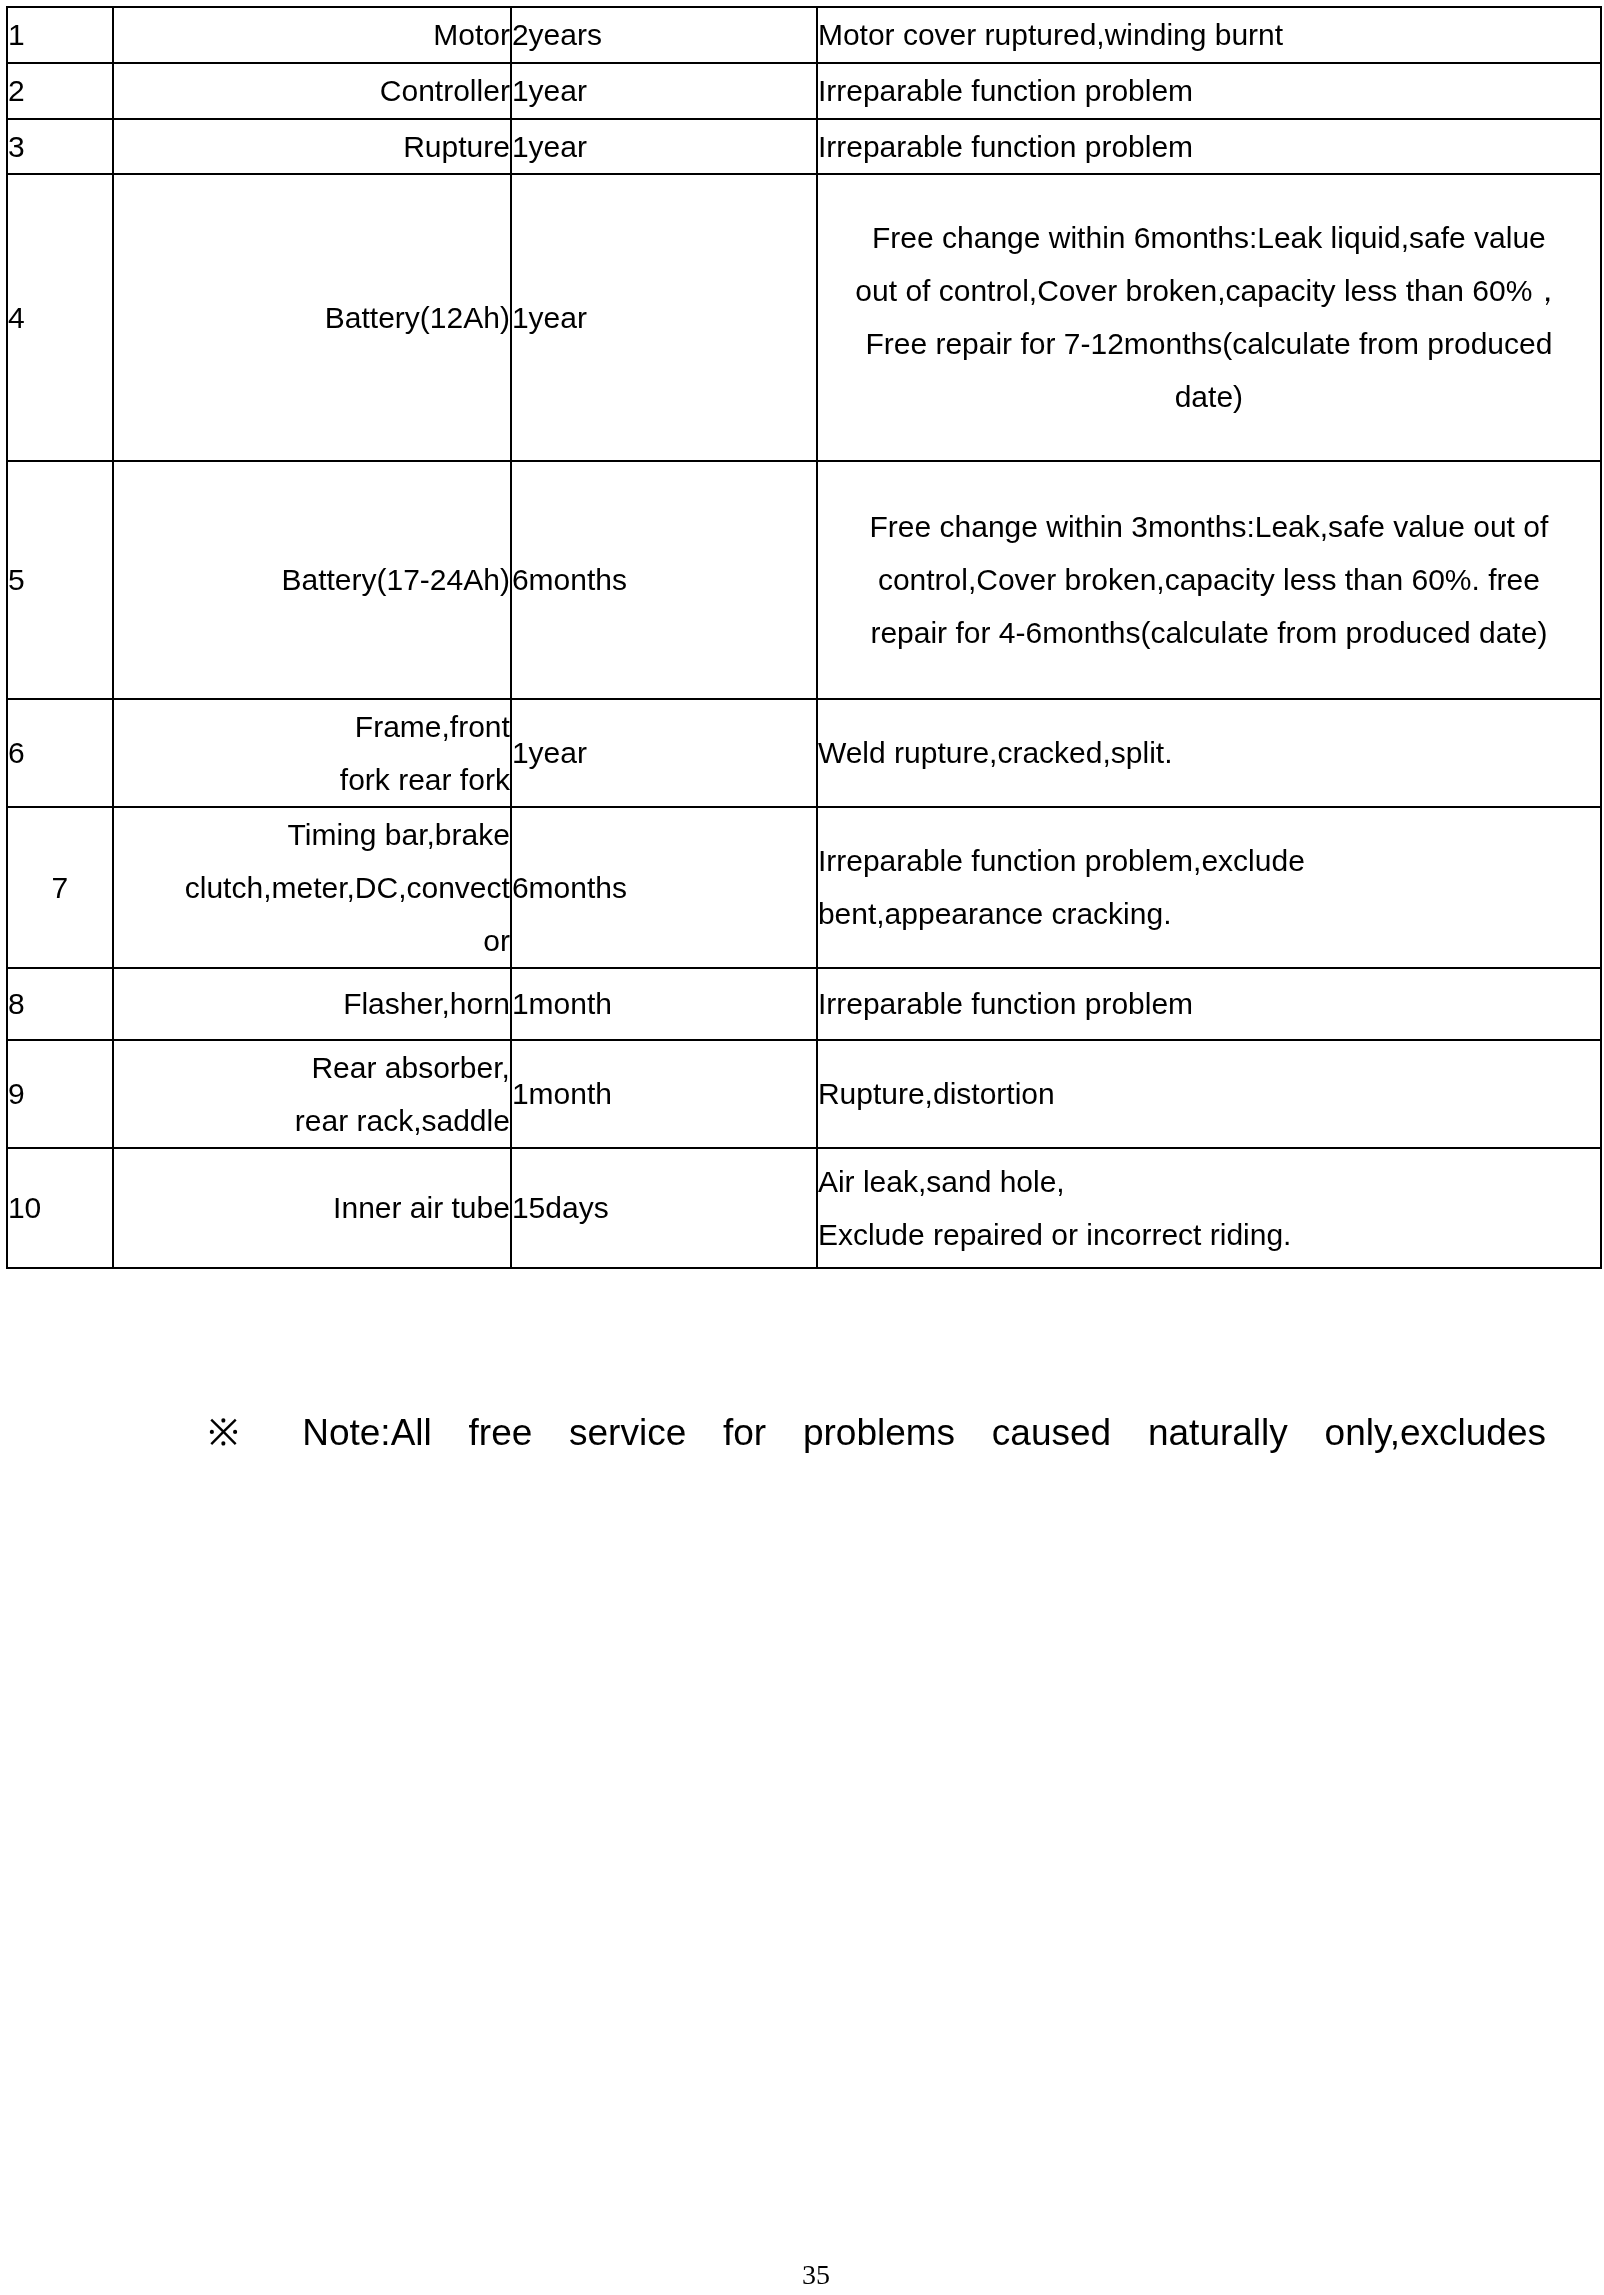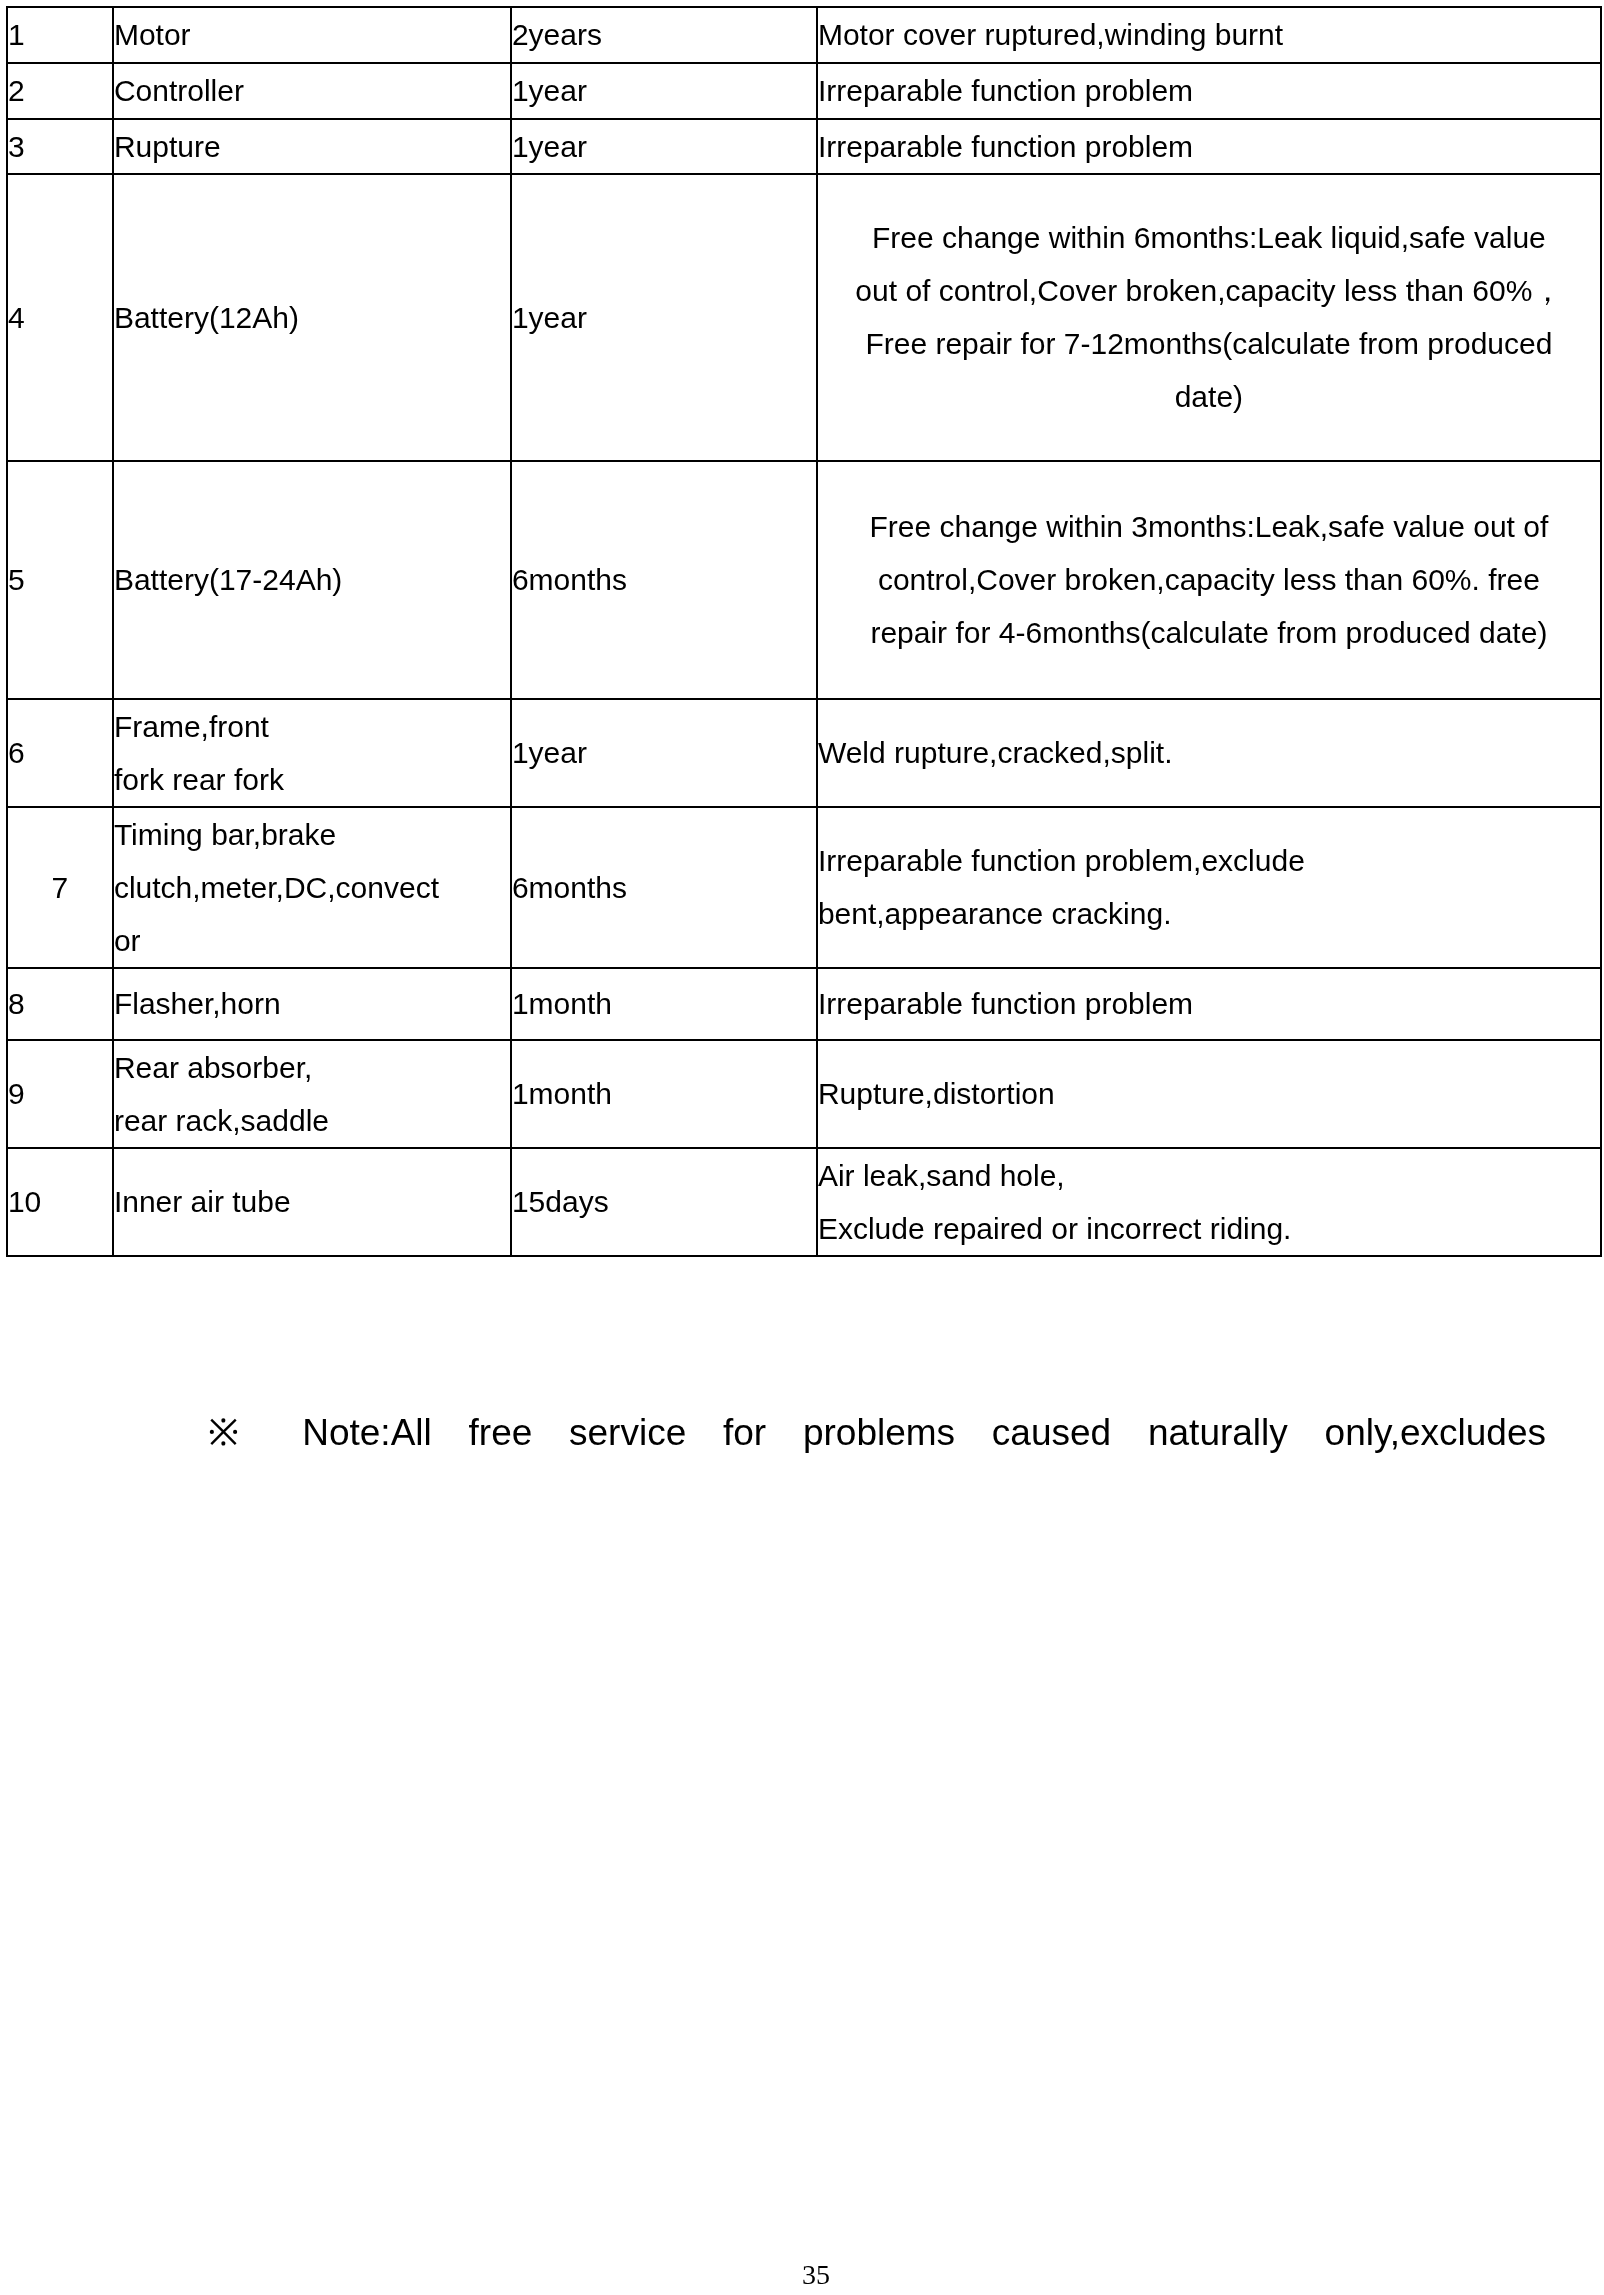--- a/index.html
+++ b/index.html
@@ -28,34 +28,34 @@
     border: 2.2px solid #000000;
     font-size: 30px;
     line-height: 53px;
     vertical-align: middle;
     white-space: pre-line;
     overflow: hidden;
     word-wrap: break-word;
     padding: 0;
   }
   td.c-no   { text-align: left;  padding-left: 5.9px;  }
-  td.c-part { text-align: left; }
+  td.c-part { text-align: right; }
   td.c-per  { text-align: left;  padding-left: 5.2px;  }
   td.c-cond { text-align: left;  padding-left: 5.2px; padding-right: 4.4px; }
   td.vtop   { vertical-align: top; padding-top: 5.2px; text-align: center; }
   tr.r1  { height: 56px;  }
   tr.r2  { height: 56px;  }
   tr.r3  { height: 55px;  }
   tr.r4  { height: 287px; }
   tr.r5  { height: 238px; }
   tr.r6  { height: 106px; }
   tr.r7  { height: 158px; }
   tr.r8  { height: 72px;  }
   tr.r9  { height: 106px; }
-  tr.r10 { height: 108px; }
+  tr.r10 { height: 120px; }
 
   .note {
     position: absolute;
     left: 208px;
     top: 1363px;
     width: 1338px;
     font-size: 37px;
     line-height: 44px;
     margin-top: 48px;
   }

